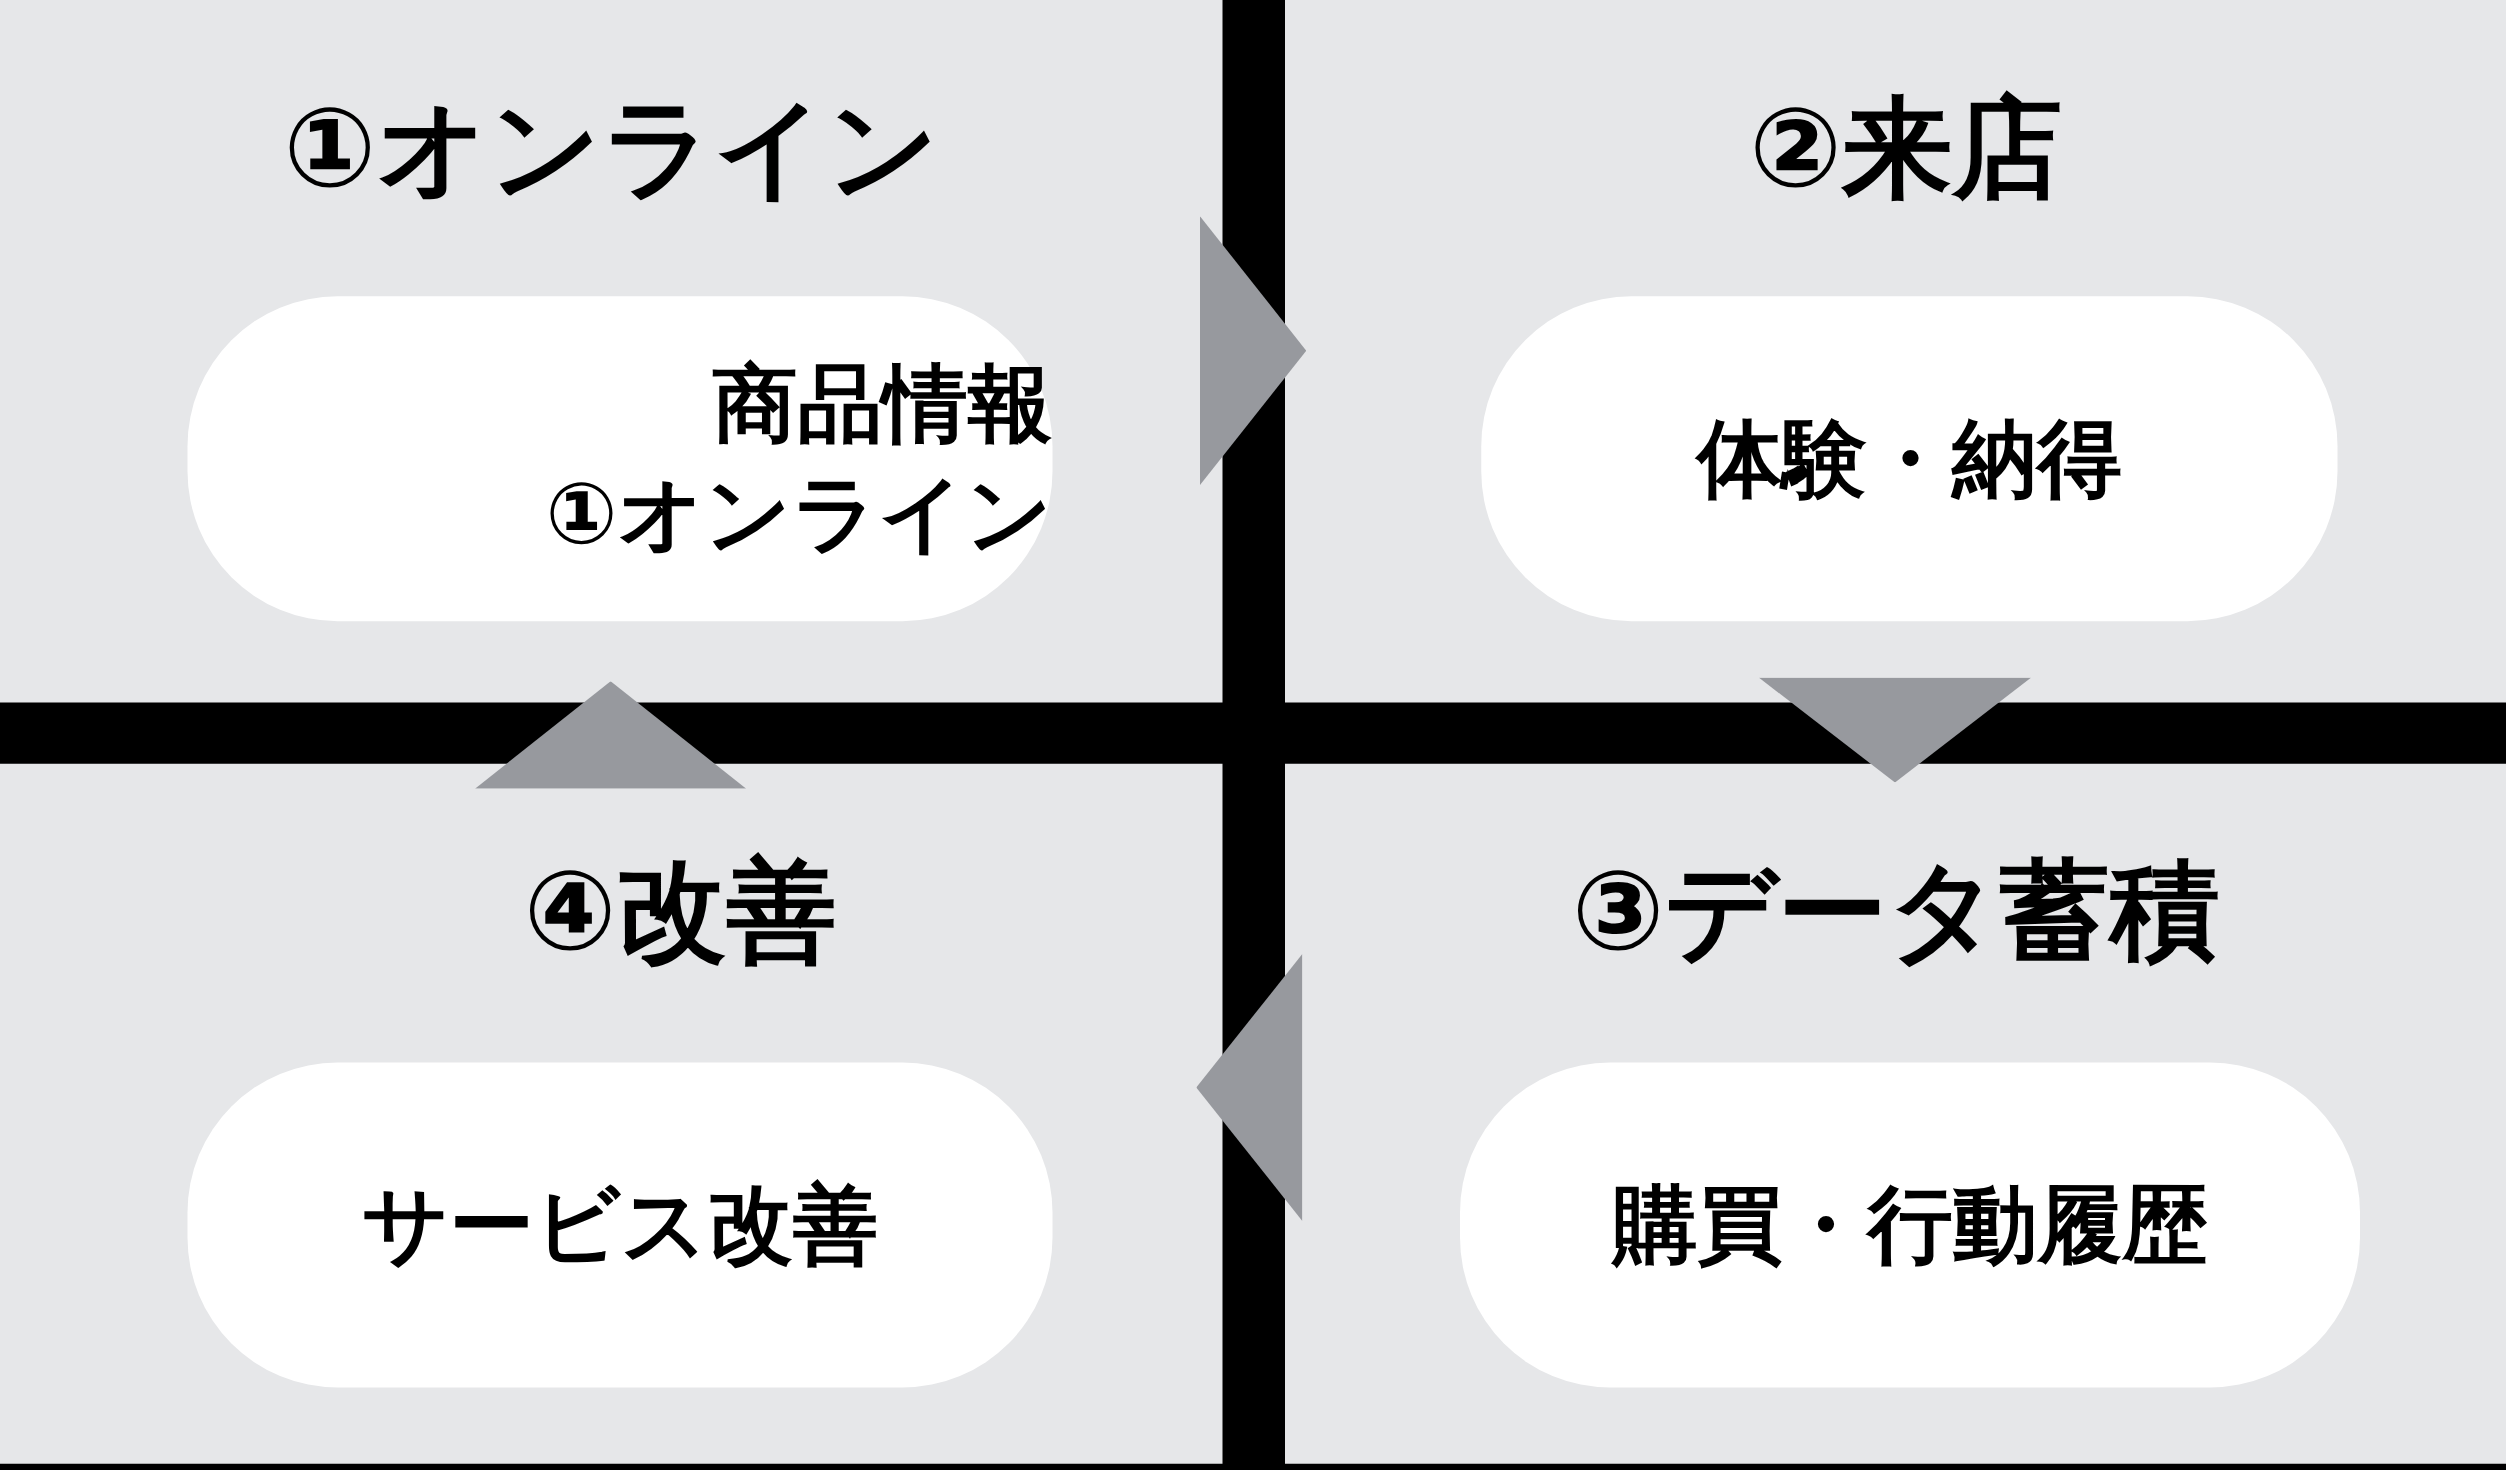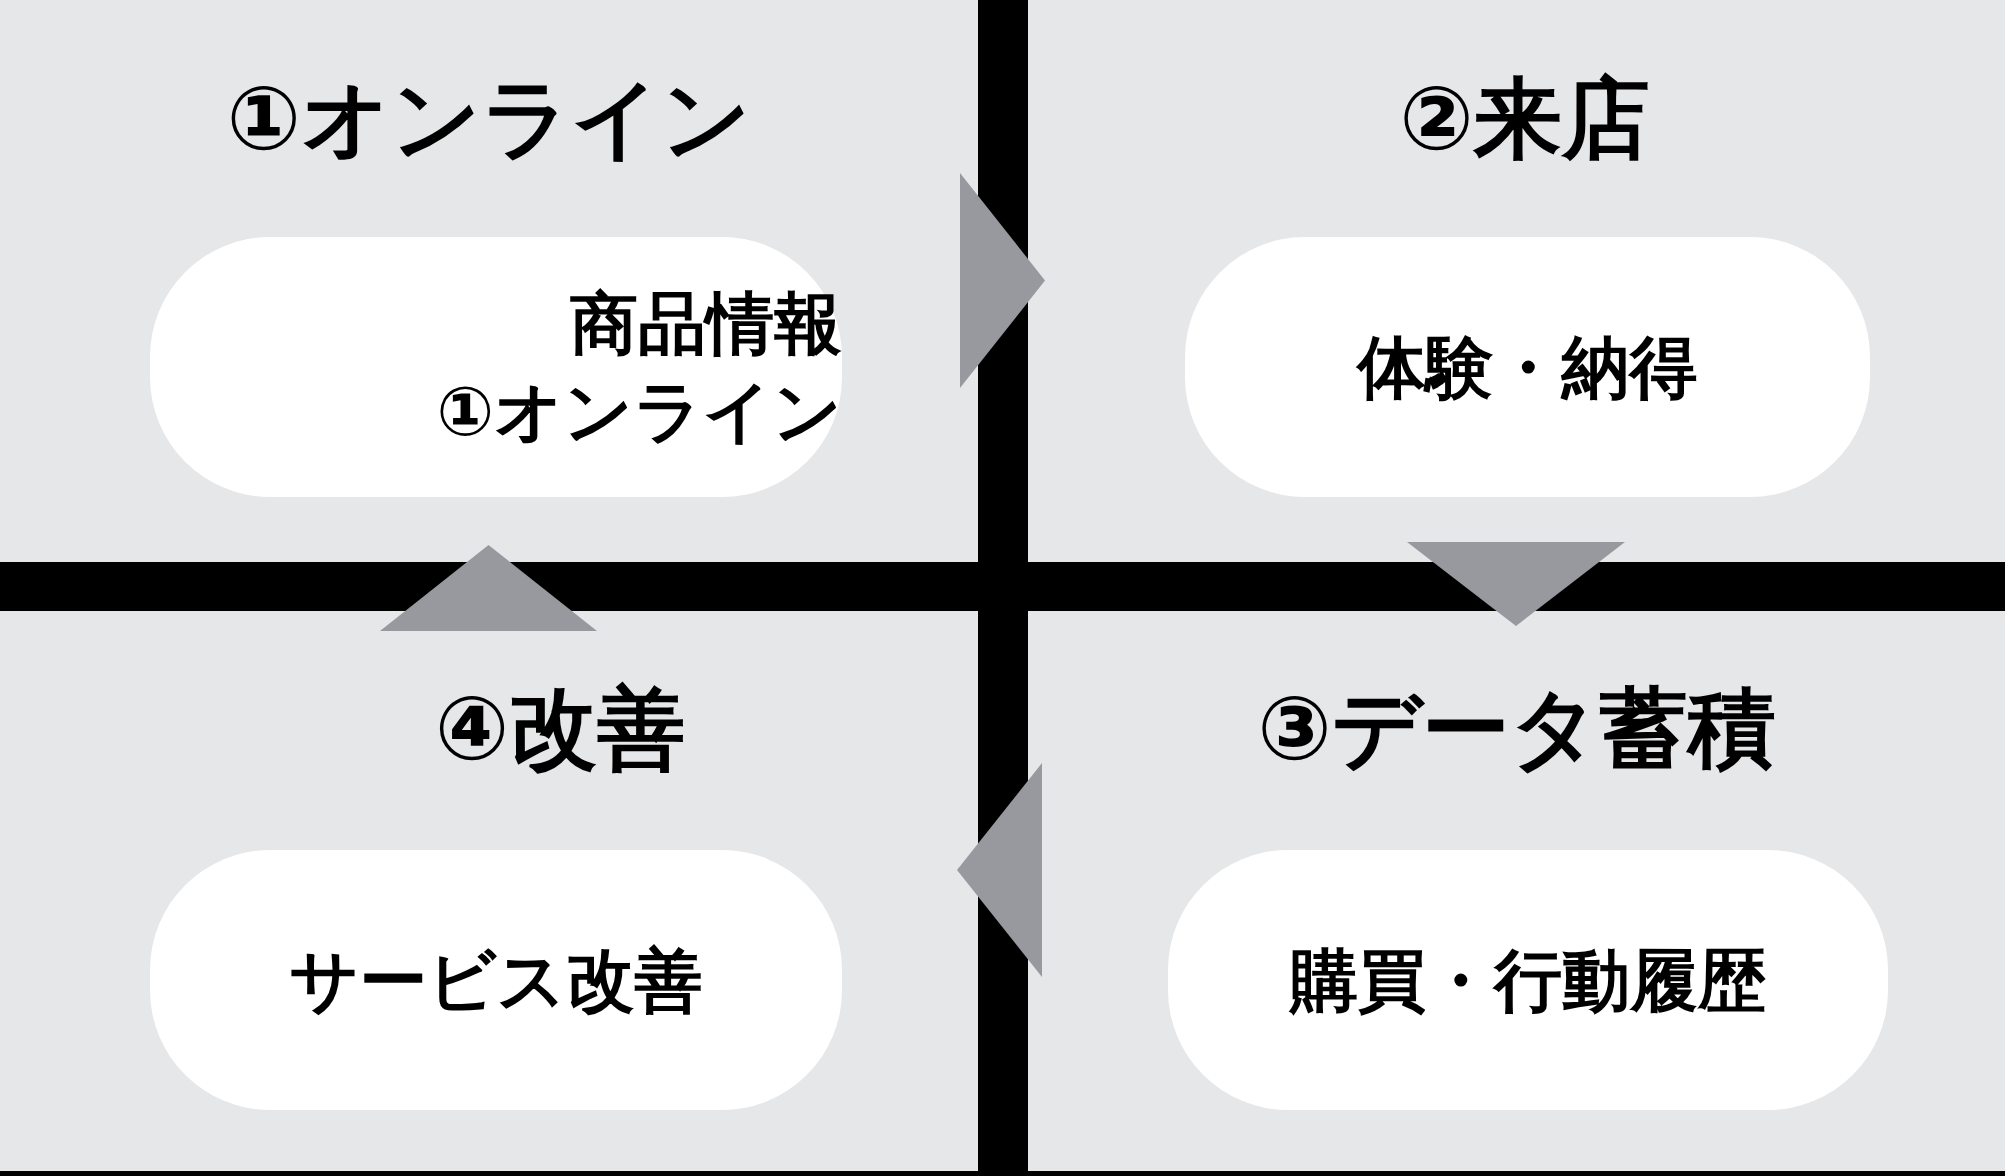--- a/index.html
+++ b/index.html
@@ -45,21 +45,21 @@
     font-size: 88px;
     font-weight: bold;
     line-height: 1.2;
     text-align: center;
     white-space: nowrap;
     z-index: 2;
   }
   .title.q1 { left: 0;      top: 66px;  width: 978px; }
   .title.q2 { left: 1028px; top: 66px;  width: 993px; }
   .title.q3 { left: 1028px; top: 676px; width: 977px; }
-  .title.q4 { left: 16px;      top: 676px; width: 1088px; }
+  .title.q4 { left: 0;      top: 676px; width: 1088px; }
   
   .pill {
     position: absolute;
     height: 260px;
     background: #ffffff;
     border-radius: 120px;
     display: flex;
     flex-direction: column;
     align-items: center;
     justify-content: center;

